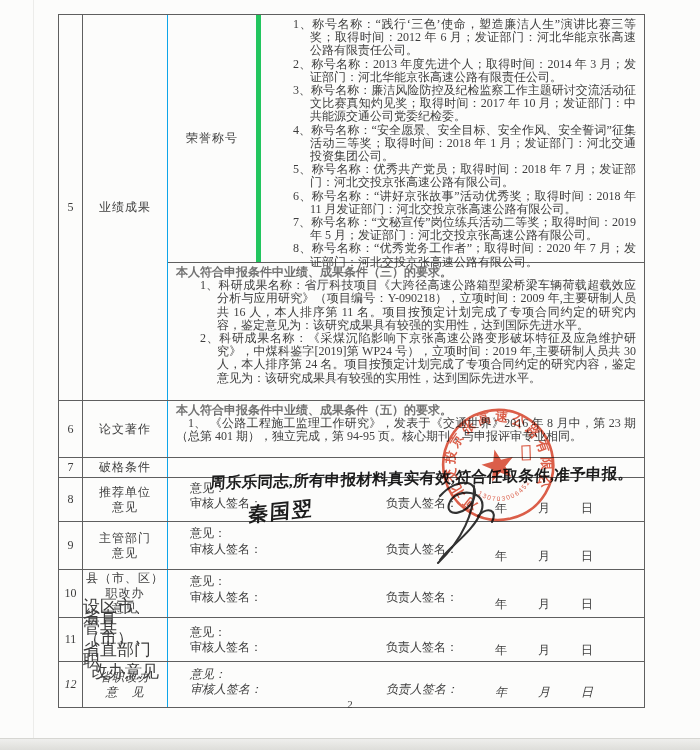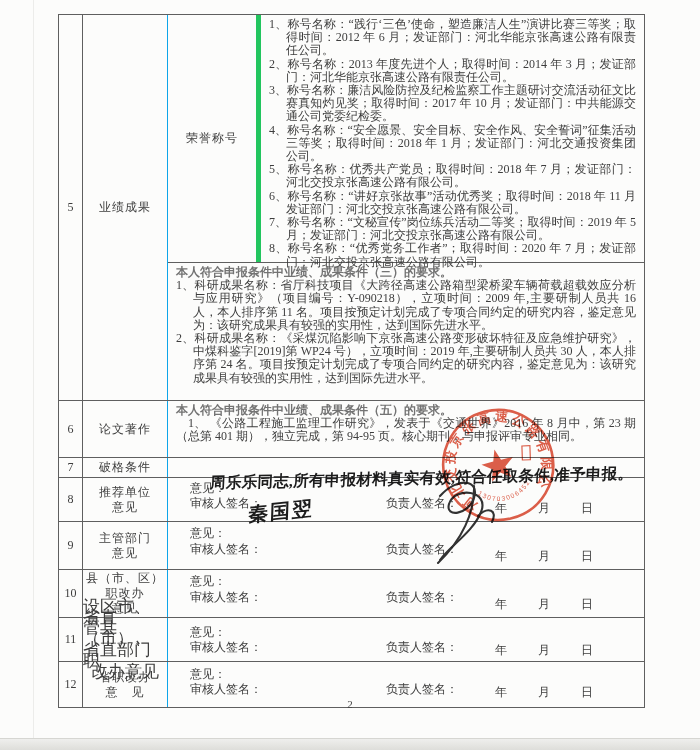--- a/index.html
+++ b/index.html
@@ -5,35 +5,35 @@
   html,body{margin:0;padding:0;background:#ffffff;}
   .page{position:relative;width:700px;height:750px;background:#fcfcfb;overflow:hidden;
         font-family:"Liberation Serif","DejaVu Serif",serif;color:#3d3d3d;}
   .scan-edge{position:absolute;left:33px;top:0;width:1px;height:738px;background:#ececea;}
   .bottom-band{position:absolute;left:0;top:738px;width:700px;height:12px;
                background:linear-gradient(#efefed,#dcdcd8);border-top:1px solid #d6d6d2;}
   
   .table{position:absolute;left:58px;top:14px;width:587px;height:694px;
          border:1px solid #5f5f5f;box-sizing:border-box;display:flex;flex-direction:column;}
   .row{display:flex;border-bottom:1px solid #5f5f5f;box-sizing:border-box;min-height:0;}
-  .row:last-child{border-bottom:none;flex:1;}
+  .row:last-child{border-bottom:none;flex:1;font-style:italic;}
   .c{box-sizing:border-box;min-width:0;}
   .c-no{width:24px;border-right:1px solid #5f5f5f;display:flex;align-items:center;justify-content:center;
         font-size:12px;}
   .c-cat{width:85px;border-right:1px solid #0ea5e9;display:flex;flex-direction:column;
          align-items:center;justify-content:center;font-size:12px;line-height:15px;letter-spacing:1px;}
   .c-cat.tight{line-height:10.8px;font-size:17px;letter-spacing:0;}
   .c-sub{width:93px;border-right:5px solid #22c55e;display:flex;align-items:center;justify-content:center;
          font-size:12px;letter-spacing:1px;}
   .c-content{flex:1;padding:3px 8px;font-size:12px;line-height:13.2px;text-align:justify;}
   .r5-right{flex:1;display:flex;flex-direction:column;}
   .r5-sub{display:flex;box-sizing:border-box;min-height:0;}
   .r5-sub.honor{height:248px;border-bottom:1px solid #5f5f5f;}
   .r5-sub.research{flex:1;}
-  .item{padding-left:17px;text-indent:-17px;}
+  .item{padding-left:17px;text-indent:-17px;margin-left:24px;}
   .hd{font-weight:bold;color:#737373;}
   .p-indent{text-indent:12px;}
   
   .op-content{flex:1;position:relative;font-size:12px;}
   .lbl-op{position:absolute;left:22px;}
   .lbl-rev{position:absolute;left:22px;}
   .lbl-res{position:absolute;left:218px;}
   .date-row{position:absolute;right:51px;display:flex;gap:31px;}
   
   .hw{font-family:"Liberation Serif","DejaVu Serif",serif;color:#1c1c1c;font-weight:bold;}

